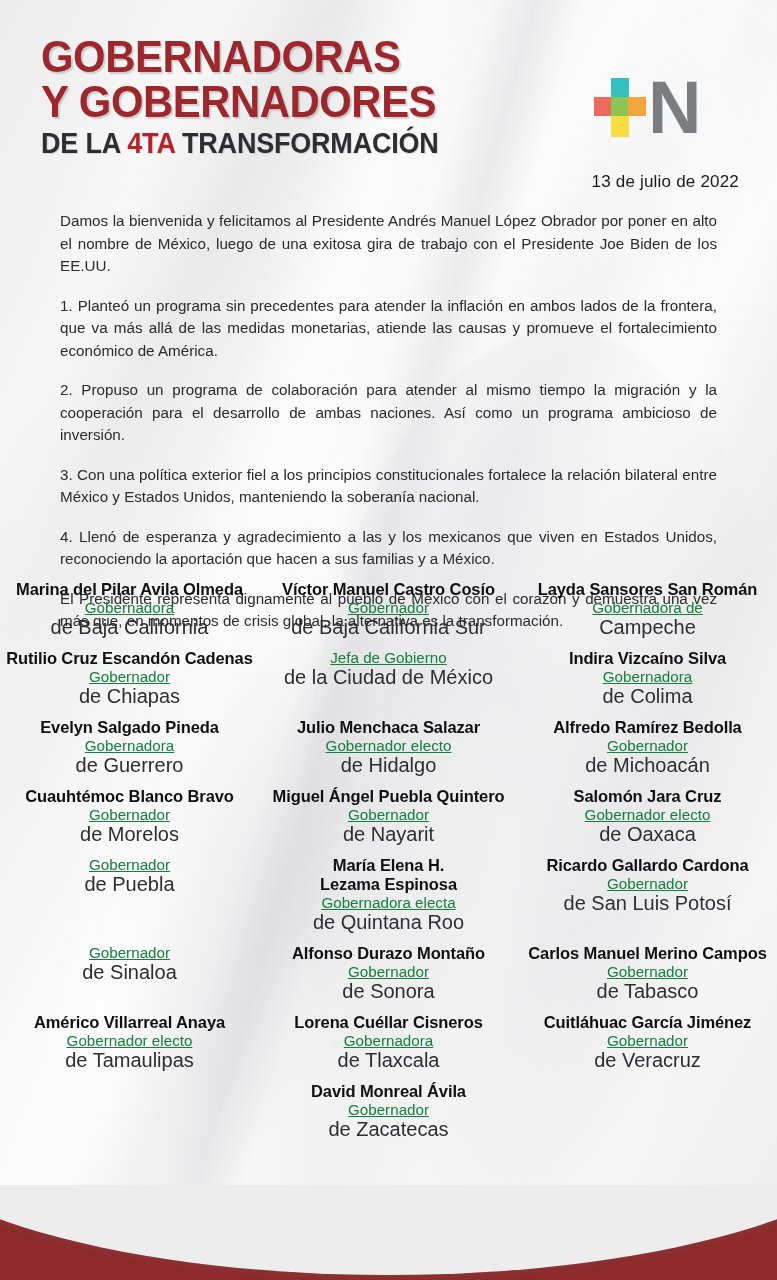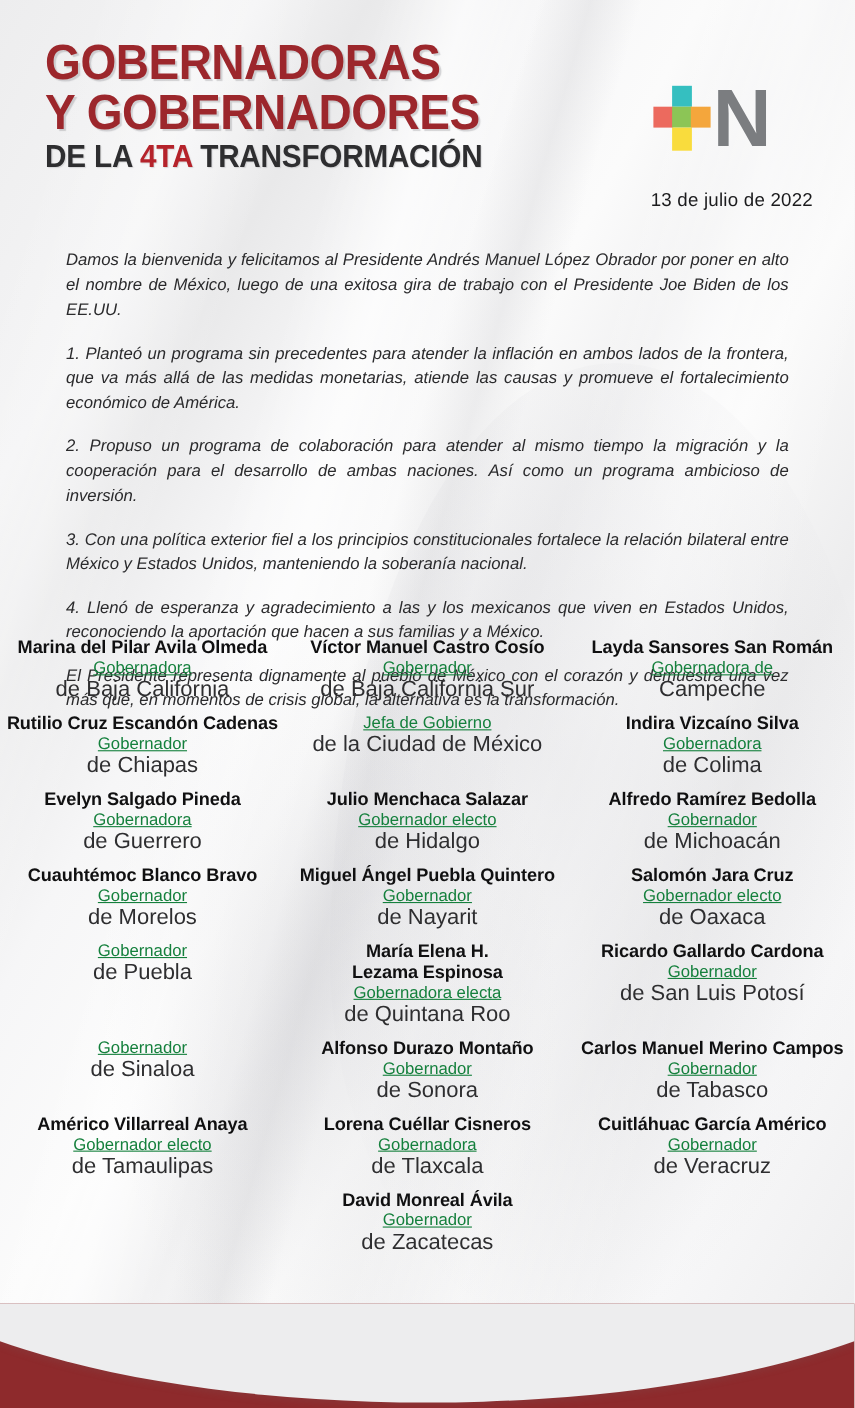--- a/index.html
+++ b/index.html
@@ -158,24 +158,23 @@
     right: 38px;
     font-weight: normal;
     font-size: 17px;
     letter-spacing: 0.2px;
     color: #1b1b1d;
   }
 
   
   .body-copy {
     position: absolute;
-    top: 226px;
+    top: 210px;
     left: 60px;
     width: 657px;
-    font-style: italic;
   }
   .para {
     font-size: 15.2px;
     line-height: 22.5px;
     color: #2b2b2d;
     margin: 0 0 17px 0;
     text-align: justify;
   }
   .para:last-child { margin-bottom: 0; }
 
@@ -395,21 +394,21 @@
         <div class="person-name">Américo Villarreal Anaya</div>
         <div class="person-role">Gobernador electo</div>
         <div class="person-state">de Tamaulipas</div>
       </div>
       <div class="cell">
         <div class="person-name">Lorena Cuéllar Cisneros</div>
         <div class="person-role">Gobernadora</div>
         <div class="person-state">de Tlaxcala</div>
       </div>
       <div class="cell">
-        <div class="person-name">Cuitláhuac García Américo</div>
+        <div class="person-name">Cuitláhuac García Jiménez</div>
         <div class="person-role">Gobernador</div>
         <div class="person-state">de Veracruz</div>
       </div>
     </div>
 
     <div class="grid-row">
       <div class="cell empty"></div>
       <div class="cell">
         <div class="person-name">David Monreal Ávila</div>
         <div class="person-role">Gobernador</div>

